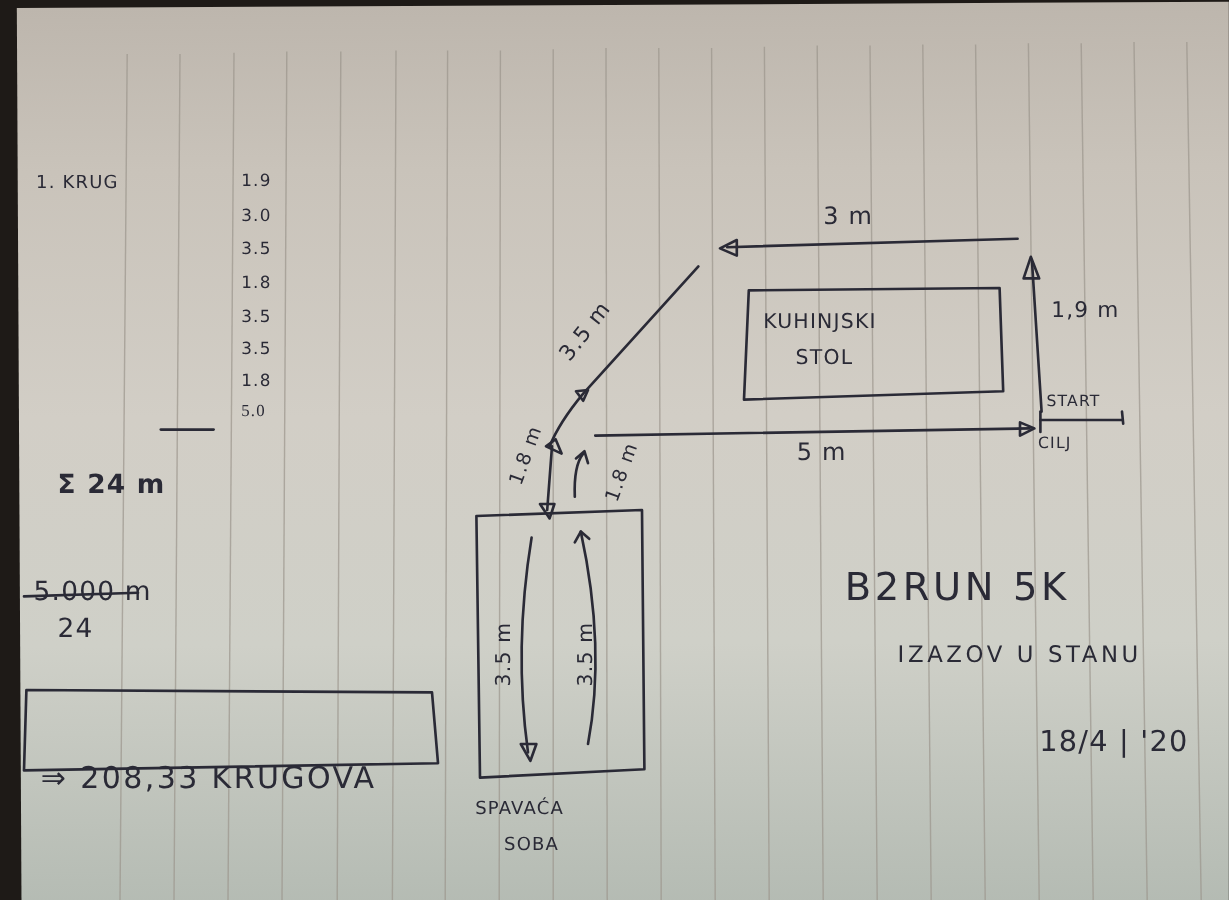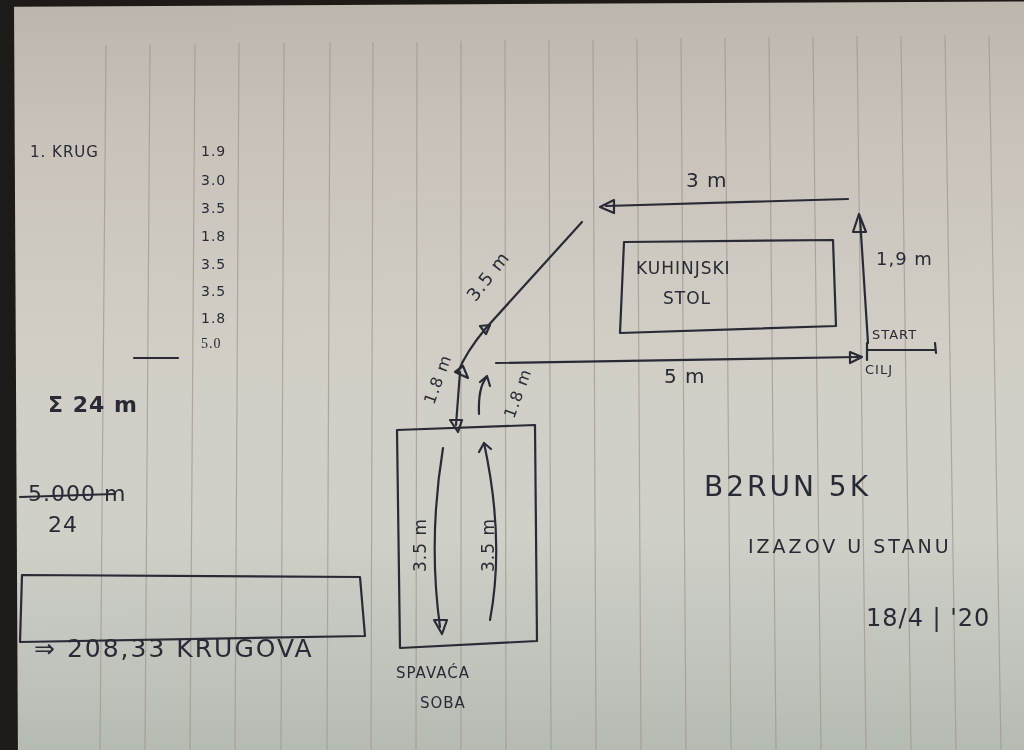--- a/index.html
+++ b/index.html
@@ -119,15 +119,15 @@
 <div class="hw" style="left:664px;top:364px;font-size:20px;">5 m</div>
 <div class="hw" style="left:462px;top:292px;font-size:18px;transform:rotate(-52deg);transform-origin:left top;">3.5 m</div>
 <div class="hw" style="left:420px;top:400px;font-size:16px;transform:rotate(-70deg);transform-origin:left top;">1.8 m</div>
 <div class="hw" style="left:500px;top:414px;font-size:16px;transform:rotate(-70deg);transform-origin:left top;">1.8 m</div>
 <div class="hw" style="left:410px;top:572px;font-size:17px;transform:rotate(-90deg);transform-origin:left top;">3.5 m</div>
 <div class="hw" style="left:478px;top:572px;font-size:17px;transform:rotate(-90deg);transform-origin:left top;">3.5 m</div>
 
 <div class="hw" style="left:396px;top:664px;font-size:15px;">SPAVAĆA</div>
 <div class="hw" style="left:420px;top:694px;font-size:15px;">SOBA</div>
 
-<div class="hw" style="left:704px;top:470px;font-size:28px;letter-spacing:3px;">B2RUN 5K</div>
+<div class="hw" style="left:704px;top:470px;font-size:32px;letter-spacing:3px;">B2RUN 5K</div>
 <div class="hw" style="left:748px;top:520px;font-size:19px;letter-spacing:3px;margin-top:15px;">IZAZOV U STANU</div>
 <div class="hw" style="left:866px;top:604px;font-size:24px;">18/4 | '20</div>
 
 </body></html>

